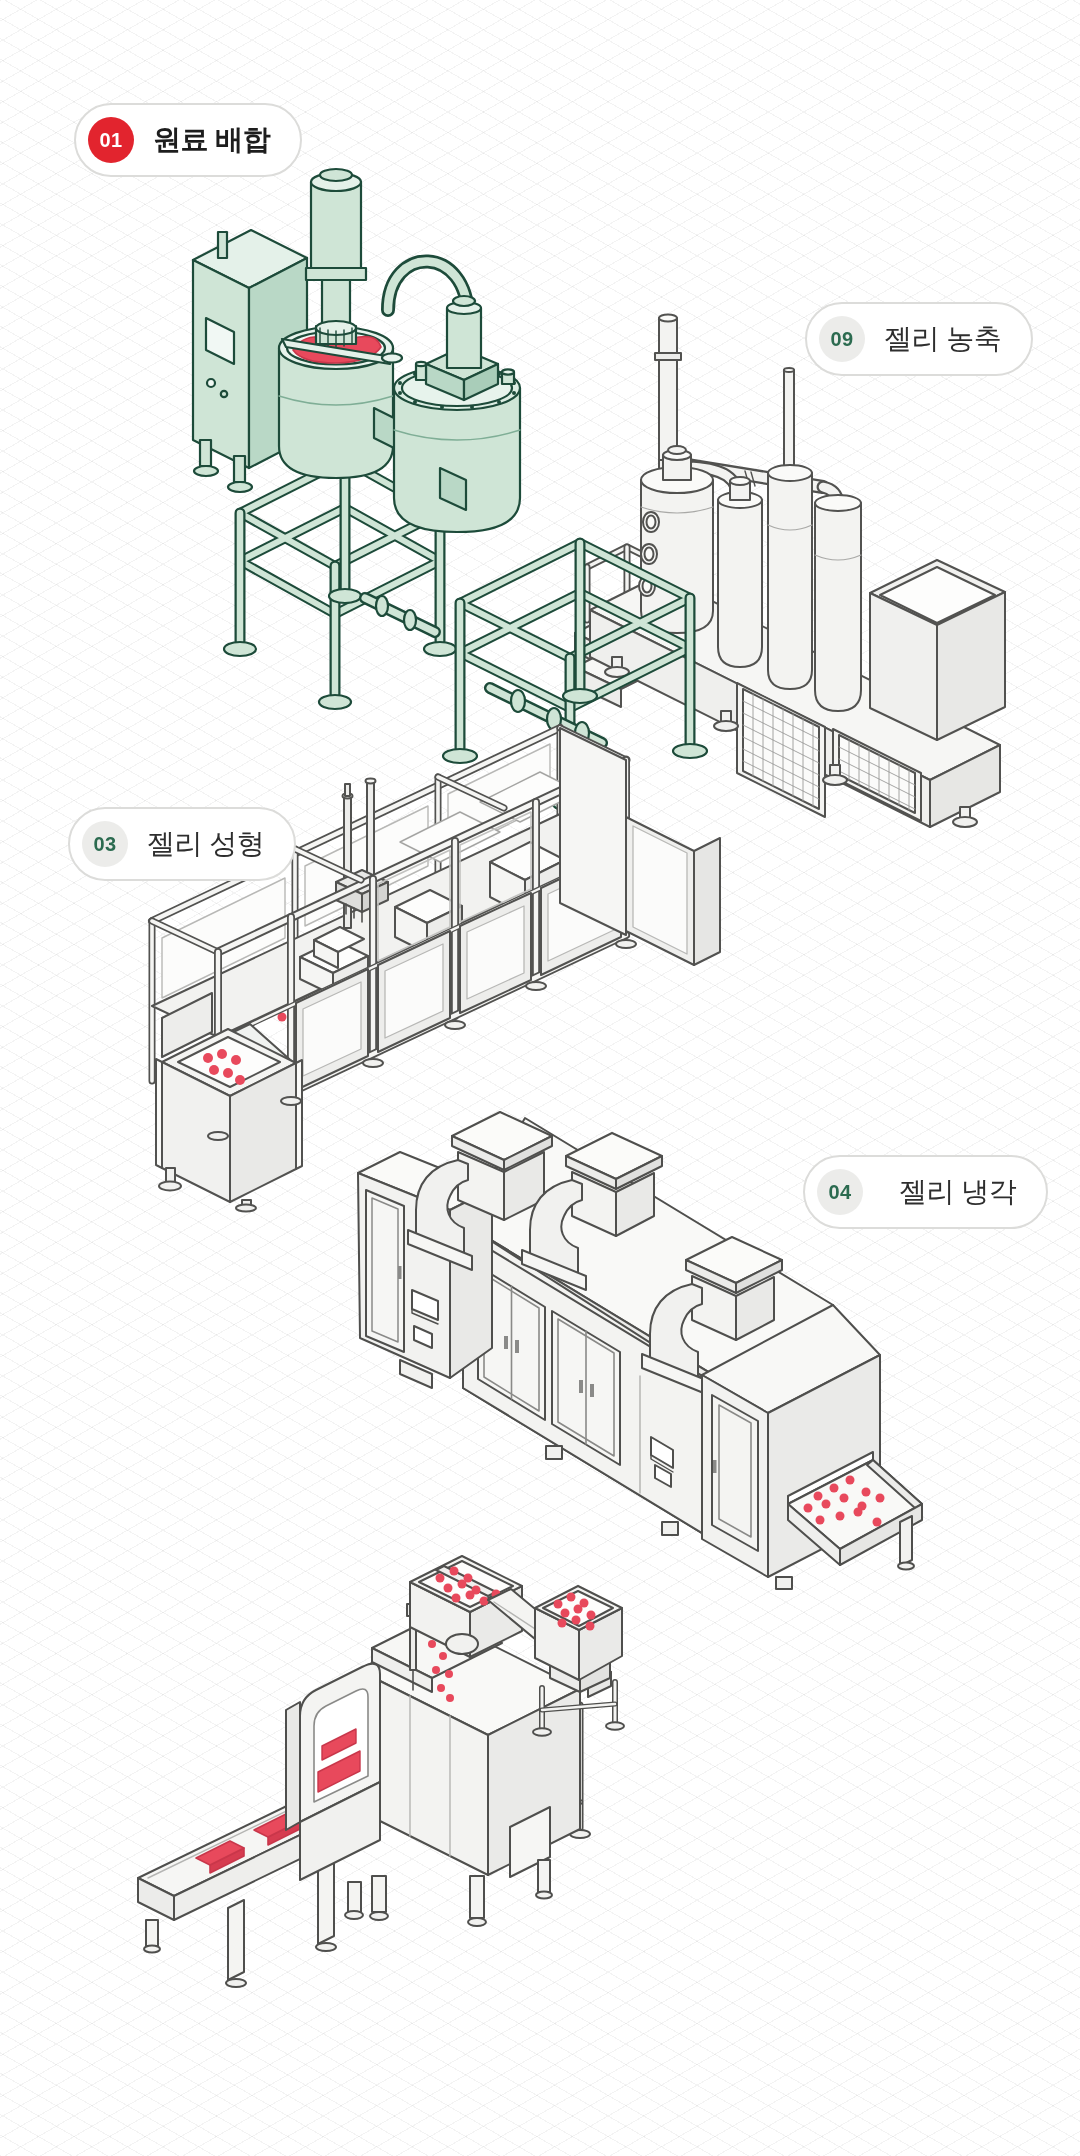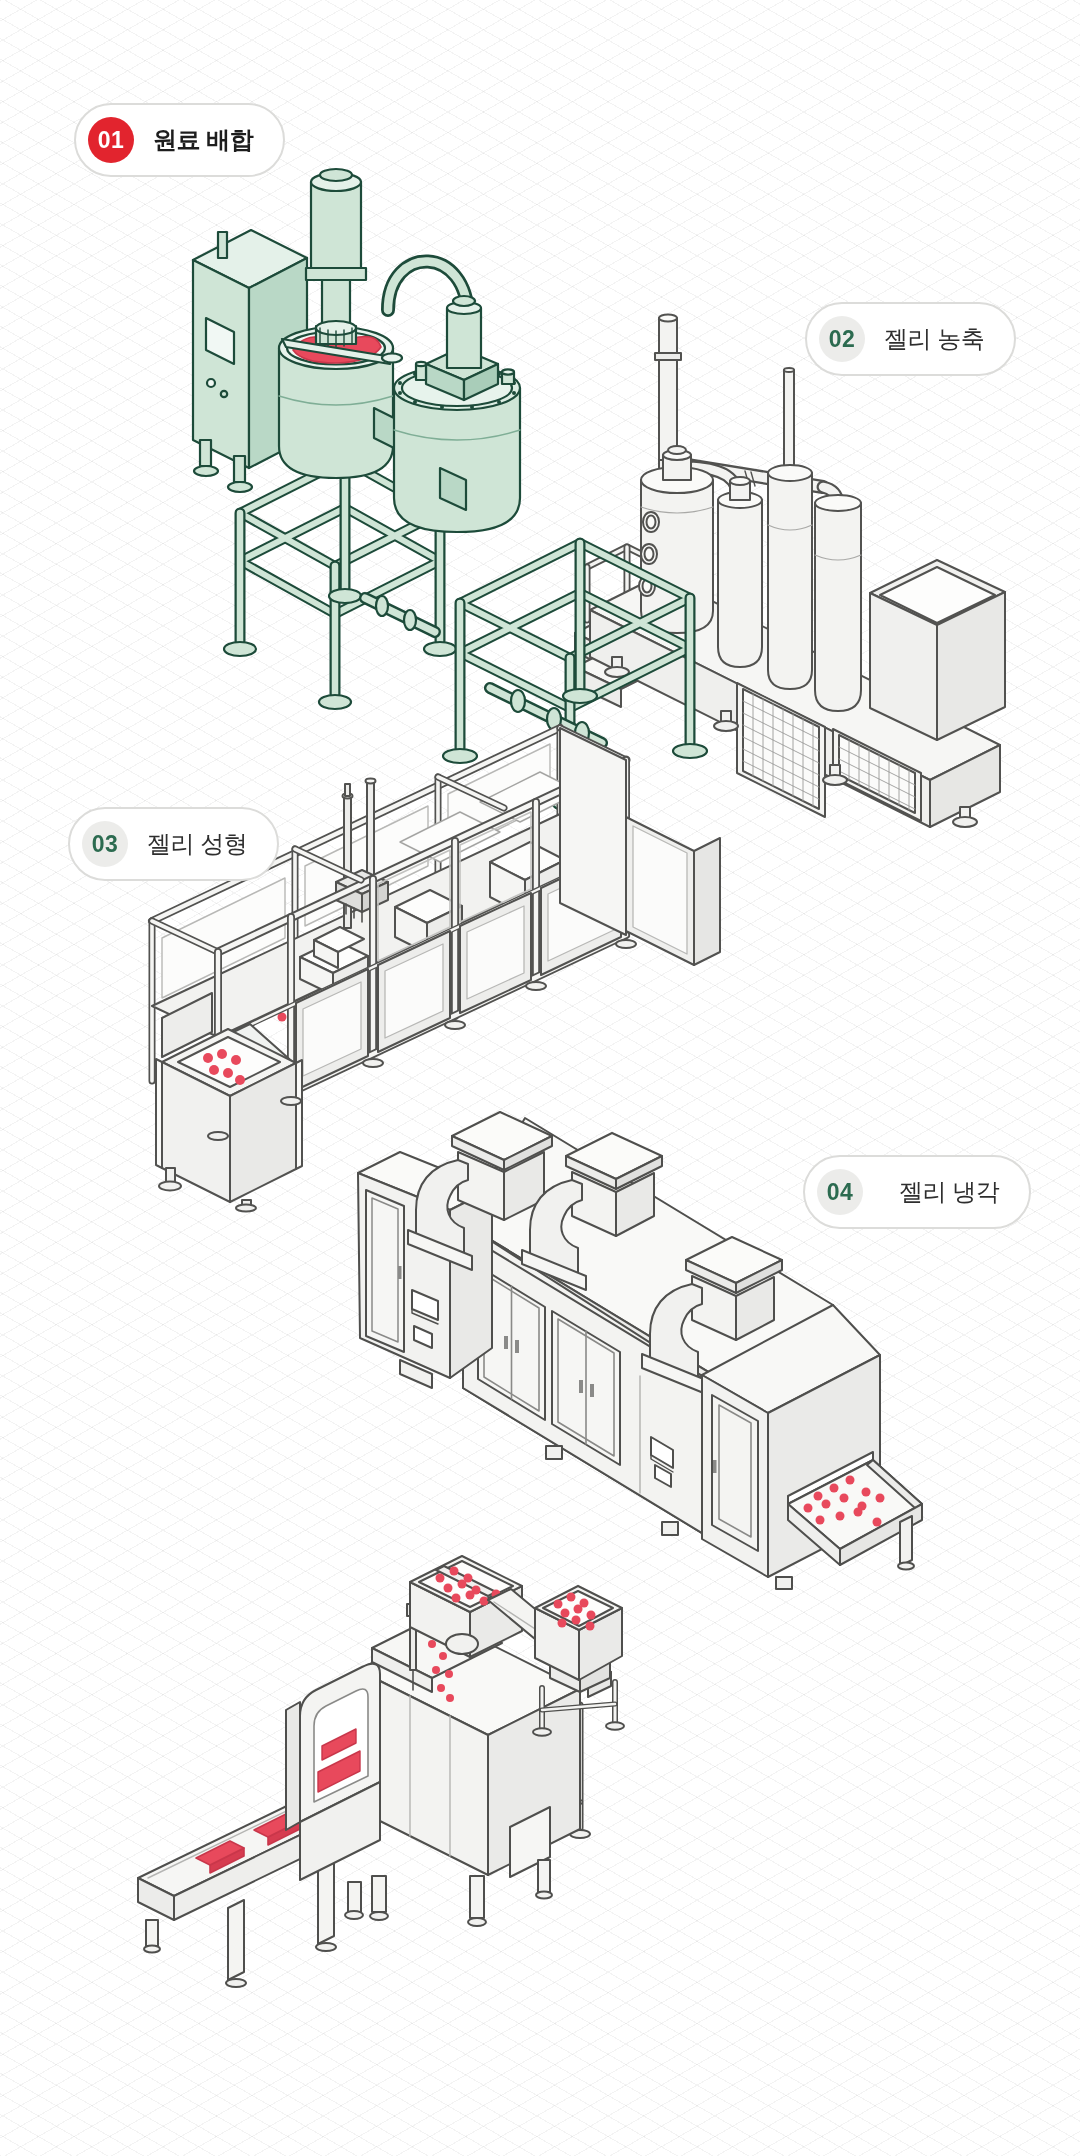--- a/index.html
+++ b/index.html
@@ -12,25 +12,25 @@
       #ffffff;
   }
   .step-pill{
     position:absolute;display:flex;align-items:center;gap:19px;
     background:#ffffff;border:2px solid #dcdcda;border-radius:40px;
     height:74px;padding:0 30px 0 12px;box-sizing:border-box;white-space:nowrap;
   }
   .badge{
     width:46px;height:46px;border-radius:50%;flex:0 0 auto;
     display:flex;align-items:center;justify-content:center;
-    font-size:23px;font-weight:700;letter-spacing:0.5px;
+    font-size:20px;font-weight:700;letter-spacing:0.5px;
   }
   .badge.active{background:#e2242e;color:#ffffff;}
   .badge.idle{background:#ececea;color:#2c6b50;font-weight:600;}
-  .step-label{font-size:24px;color:#2e2e2e;font-weight:500;letter-spacing:-0.5px;}
+  .step-label{font-size:28px;color:#2e2e2e;font-weight:500;letter-spacing:-0.5px;}
   .step-label.active{font-weight:700;color:#1d1d1d;}
   .machine{position:absolute;}
   .machine svg{display:block;overflow:visible;}
 </style>
 </head>
 <body>
 
 <div class="canvas">
 
   <div class="machine" style="left:575px;top:315px;width:430px;height:535px;">
@@ -624,21 +624,21 @@
 
   <div class="step-pill" style="left:74px;top:103px;">
     <span class="badge active">
       <span>01</span>
     </span>
     <span class="step-label active">원료 배합</span>
   </div>
 
   <div class="step-pill" style="left:805px;top:302px;">
     <span class="badge idle">
-      <span>02</span>
+      <span>09</span>
     </span>
     <span class="step-label">젤리 농축</span>
   </div>
 
   <div class="step-pill" style="left:68px;top:807px;">
     <span class="badge idle">
       <span>03</span>
     </span>
     <span class="step-label">젤리 성형</span>
   </div>

